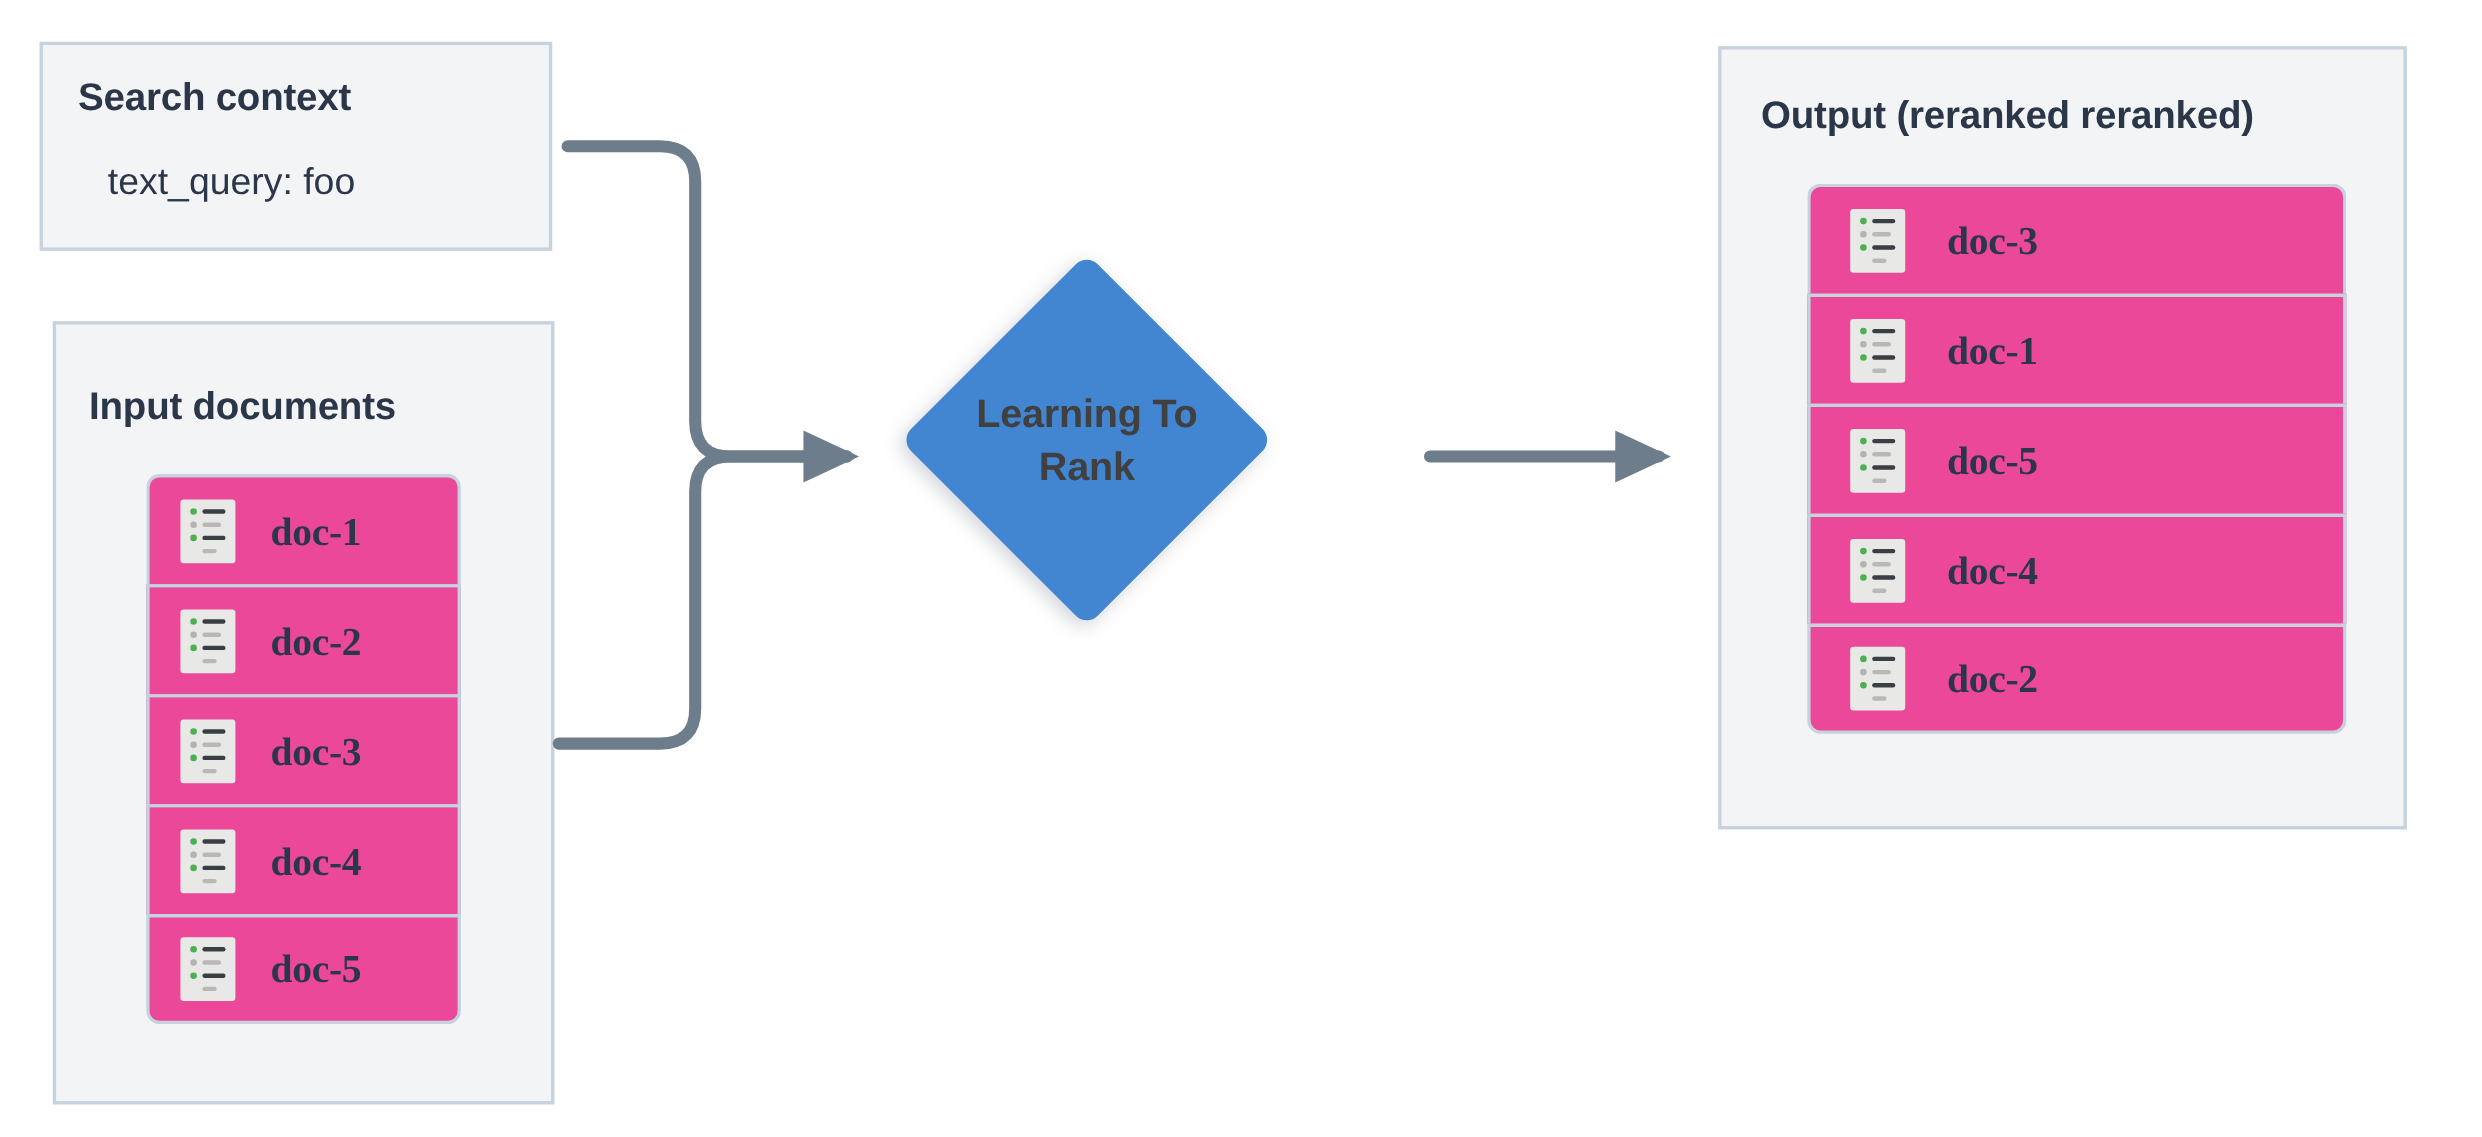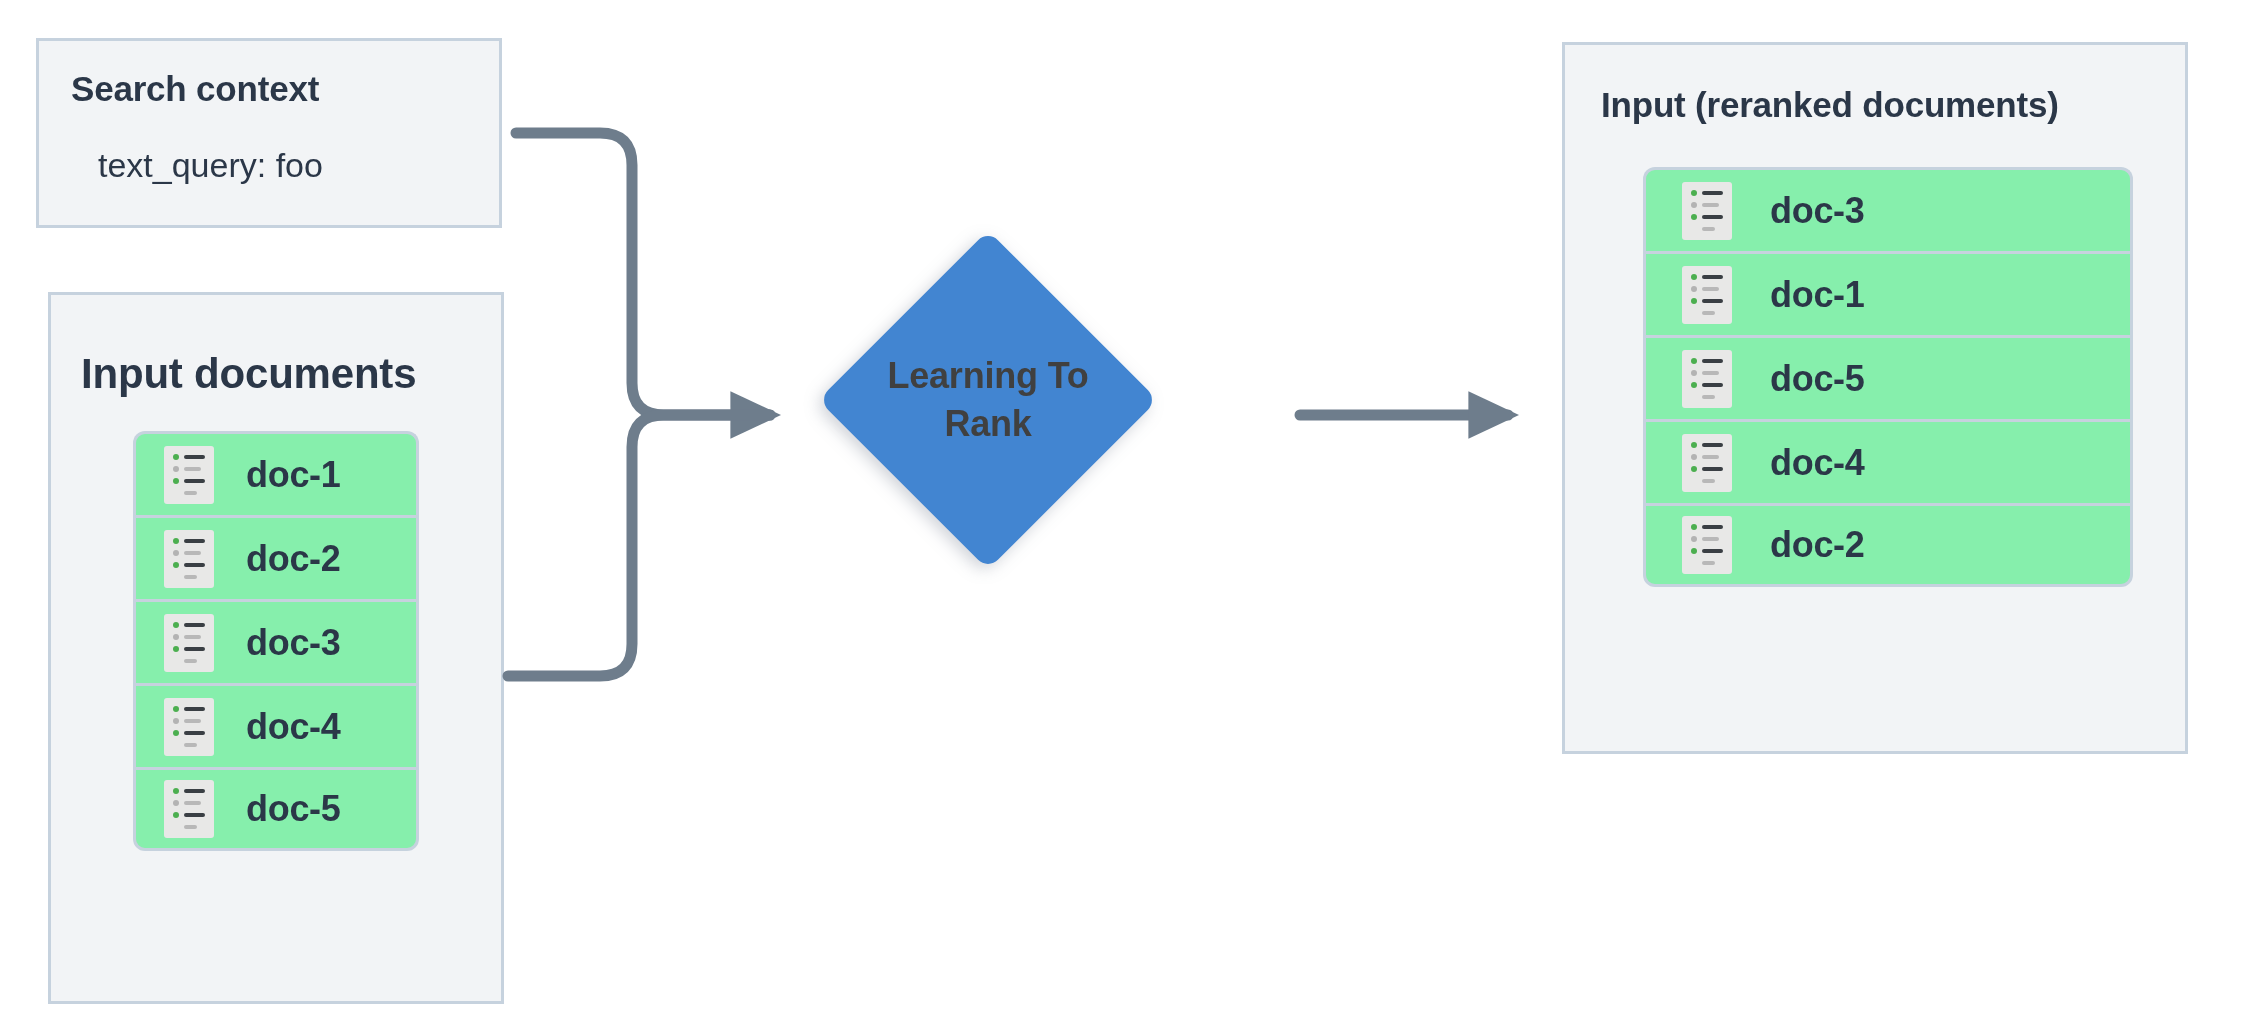--- a/index.html
+++ b/index.html
@@ -70,21 +70,21 @@
   #input-documents {
     left: 48px;
     top: 292px;
     width: 456px;
     height: 712px;
   }
   #input-documents .panel-title {
     position: absolute;
     left: 30px;
     top: 55px;
-    font-size: 42px;
+    font-size: 35px;
   }
 
   
   #output-panel {
     left: 1562px;
     top: 42px;
     width: 626px;
     height: 712px;
   }
   #output-panel .panel-title {
@@ -108,24 +108,25 @@
     left: 78px;
     top: 122px;
     width: 490px;
   }
 
   .doc-row {
     position: relative;
     box-sizing: border-box;
     display: flex;
     align-items: center;
-    background: #86efac;
+    background: #ec4899;
     border: 3px solid #c6d2de;
     border-bottom-width: 0;
-    height: 84px;
+    height: 100px;
+    font-family: Liberation Serif, serif;
   }
   .doc-row:first-child {
     border-top-left-radius: 12px;
     border-top-right-radius: 12px;
   }
   .doc-row:last-child {
     border-bottom-width: 3px;
     border-bottom-left-radius: 12px;
     border-bottom-right-radius: 12px;
   }
@@ -350,21 +351,21 @@
       </div>
   </div>
 
   <div id="ltr-node">
     <div class="diamond-shape"></div>
     <div class="diamond-label">Learning To
 Rank</div>
   </div>
 
   <div class="panel" id="output-panel">
-    <div class="panel-title">Input (reranked documents)</div>
+    <div class="panel-title">Output (reranked reranked)</div>
     <div class="doc-list" id="output-doc-list">
         <div class="doc-row">
           <span class="doc-icon">
             <span class="ln a">
               <span class="bullet"></span>
               <span class="bar"></span>
             </span>
             <span class="ln b">
               <span class="bullet"></span>
               <span class="bar"></span>

